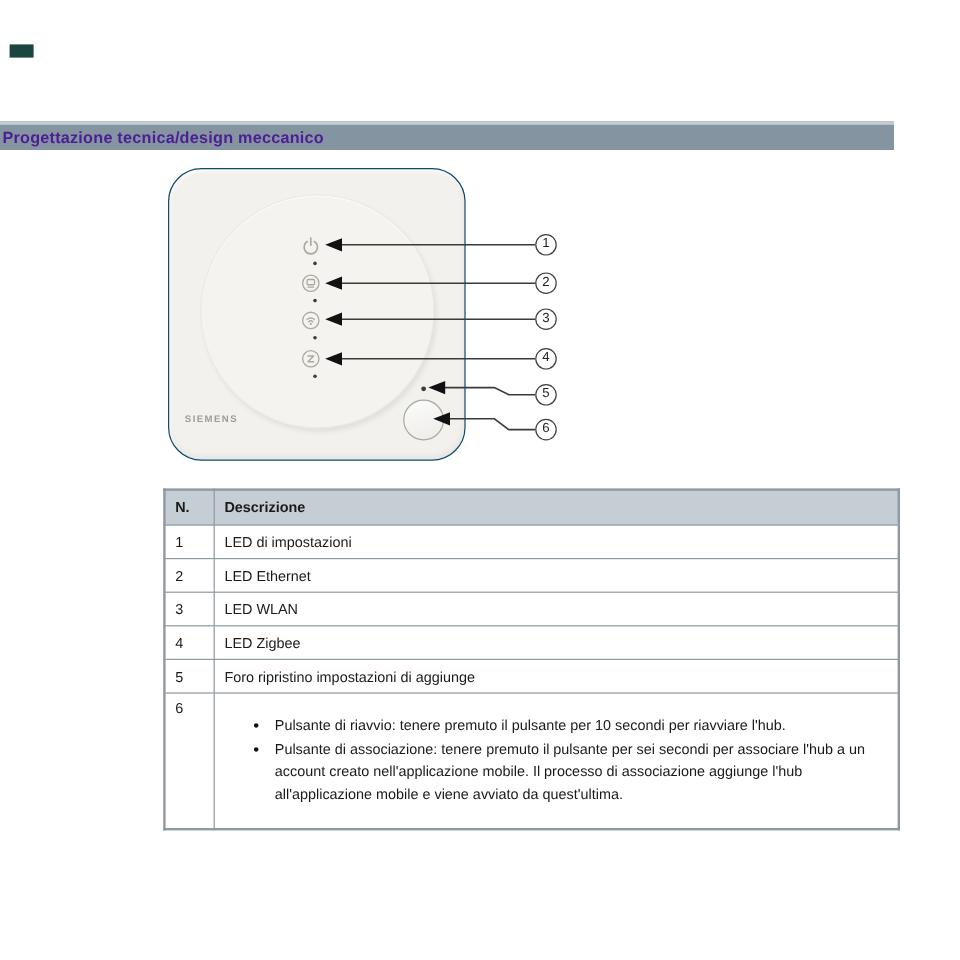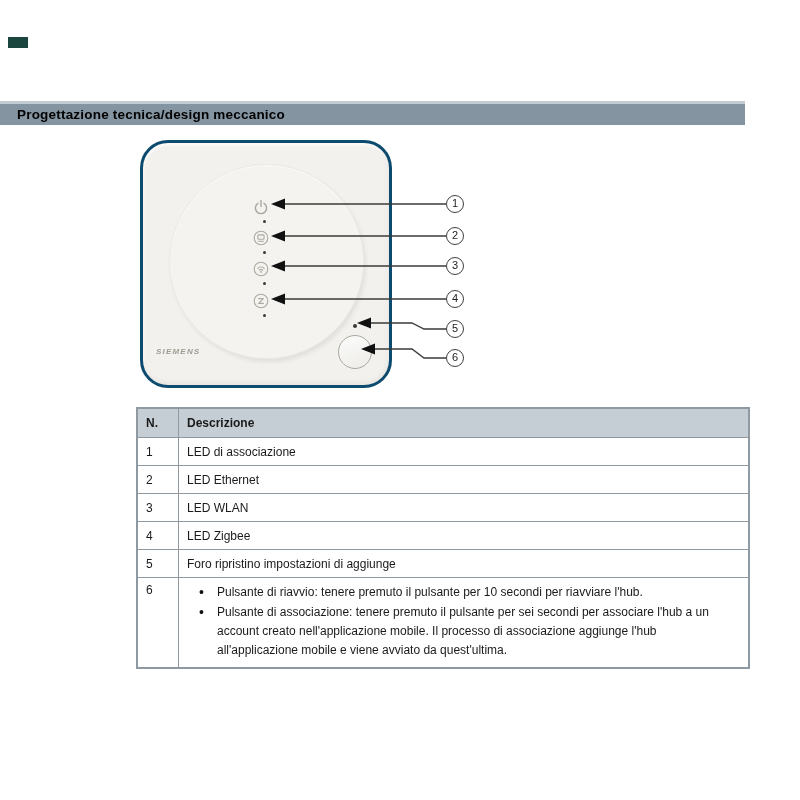--- a/index.html
+++ b/index.html
@@ -5,27 +5,27 @@
   html,body{margin:0;padding:0;background:#ffffff;}
   .page{position:relative;width:800px;height:800px;background:#ffffff;overflow:hidden;
         font-family:"Liberation Sans","DejaVu Sans",sans-serif;color:#1a1a1a;}
 
   
   .corner-mark{position:absolute;left:8px;top:37px;width:20px;height:11px;background:#1b453f;}
 
   
   .section-header{position:absolute;left:0;top:101px;width:745px;height:21px;
         background:#8494a1;border-top:3px solid #c2cbd1;}
-  .section-header span{display:block;line-height:21px;padding-left:17px;
-        font-size:13.5px;font-weight:bold;color:#000000;letter-spacing:.2px;}
+  .section-header span{display:block;line-height:21px;padding-left:2px;
+        font-size:13.5px;font-weight:bold;color:#4c1d95;letter-spacing:.2px;}
 
   
   .device{position:absolute;left:140px;top:140px;width:246px;height:242px;
-        background:#f2f1ee;border:3px solid #0c4a6e;border-radius:28px;
-        box-shadow:inset -1px -3px 5px rgba(0,0,0,0.05), inset 1px 2px 3px rgba(255,255,255,0.8);font-style:italic;}
+        background:#f2f1ee;border:1px solid #0c4a6e;border-radius:28px;
+        box-shadow:inset -1px -3px 5px rgba(0,0,0,0.05), inset 1px 2px 3px rgba(255,255,255,0.8);}
   .device-circle{position:absolute;left:26px;top:21px;width:193px;height:193px;border-radius:50%;
         background:#f4f3f0;border:1px solid #eceae5;
         box-shadow:2px 3px 4px rgba(0,0,0,0.07), inset 0 1px 1px rgba(255,255,255,0.7);}
   .led-icon{position:absolute;width:16px;height:16px;}
   .led-icon svg{display:block;}
   .led-dot{position:absolute;width:3px;height:3px;border-radius:50%;background:#3c3c34;}
   .reset-hole{position:absolute;left:210px;top:181px;width:4px;height:4px;border-radius:50%;background:#3b3b33;}
   .round-button{position:absolute;left:195px;top:192px;width:32px;height:32px;border-radius:50%;
         border:1.5px solid #a9aa9e;background:linear-gradient(160deg,#f9f9f7 20%,#eeedea 90%);}
   .brand{position:absolute;left:13px;top:204px;font-size:8px;font-weight:bold;
@@ -42,21 +42,21 @@
   
   .spec-table{position:absolute;left:136px;top:407px;width:614px;border-collapse:collapse;
         font-size:12px;color:#1a1a1a;table-layout:fixed;}
   .spec-table th,.spec-table td{border:1px solid #8e99a2;padding:0 0 0 8px;text-align:left;
         vertical-align:middle;font-weight:normal;}
   .spec-table{border:2px solid #8e99a2;}
   .spec-table thead th{background:#c5ced4;font-weight:bold;height:28px;}
   .spec-table .col-n{width:32px;}
   .spec-table tbody td{height:27px;background:#ffffff;}
   .spec-table tbody tr.tall td{height:auto;vertical-align:top;padding-top:5px;padding-bottom:6px;}
-  .bullets{margin:0;padding:0 10px 0 8px;list-style:none;}
+  .bullets{margin:12px;padding:0 10px 0 8px;list-style:none;}
   .bullets li{position:relative;padding-left:22px;line-height:19px;margin-bottom:1px;}
   .bullets li::before{content:"\2022";position:absolute;left:4px;top:0;font-size:14px;line-height:19px;color:#111;}
 </style>
 </head>
 <body>
 
 <div class="page">
 
   <div class="corner-mark"></div>
 
@@ -136,21 +136,21 @@
   <table class="spec-table">
     <thead>
       <tr>
         <th class="col-n">N.</th>
         <th>Descrizione</th>
       </tr>
     </thead>
     <tbody>
       <tr>
         <td>1</td>
-        <td>LED di associazione</td>
+        <td>LED di impostazioni</td>
       </tr>
       <tr>
         <td>2</td>
         <td>LED Ethernet</td>
       </tr>
       <tr>
         <td>3</td>
         <td>LED WLAN</td>
       </tr>
       <tr>

